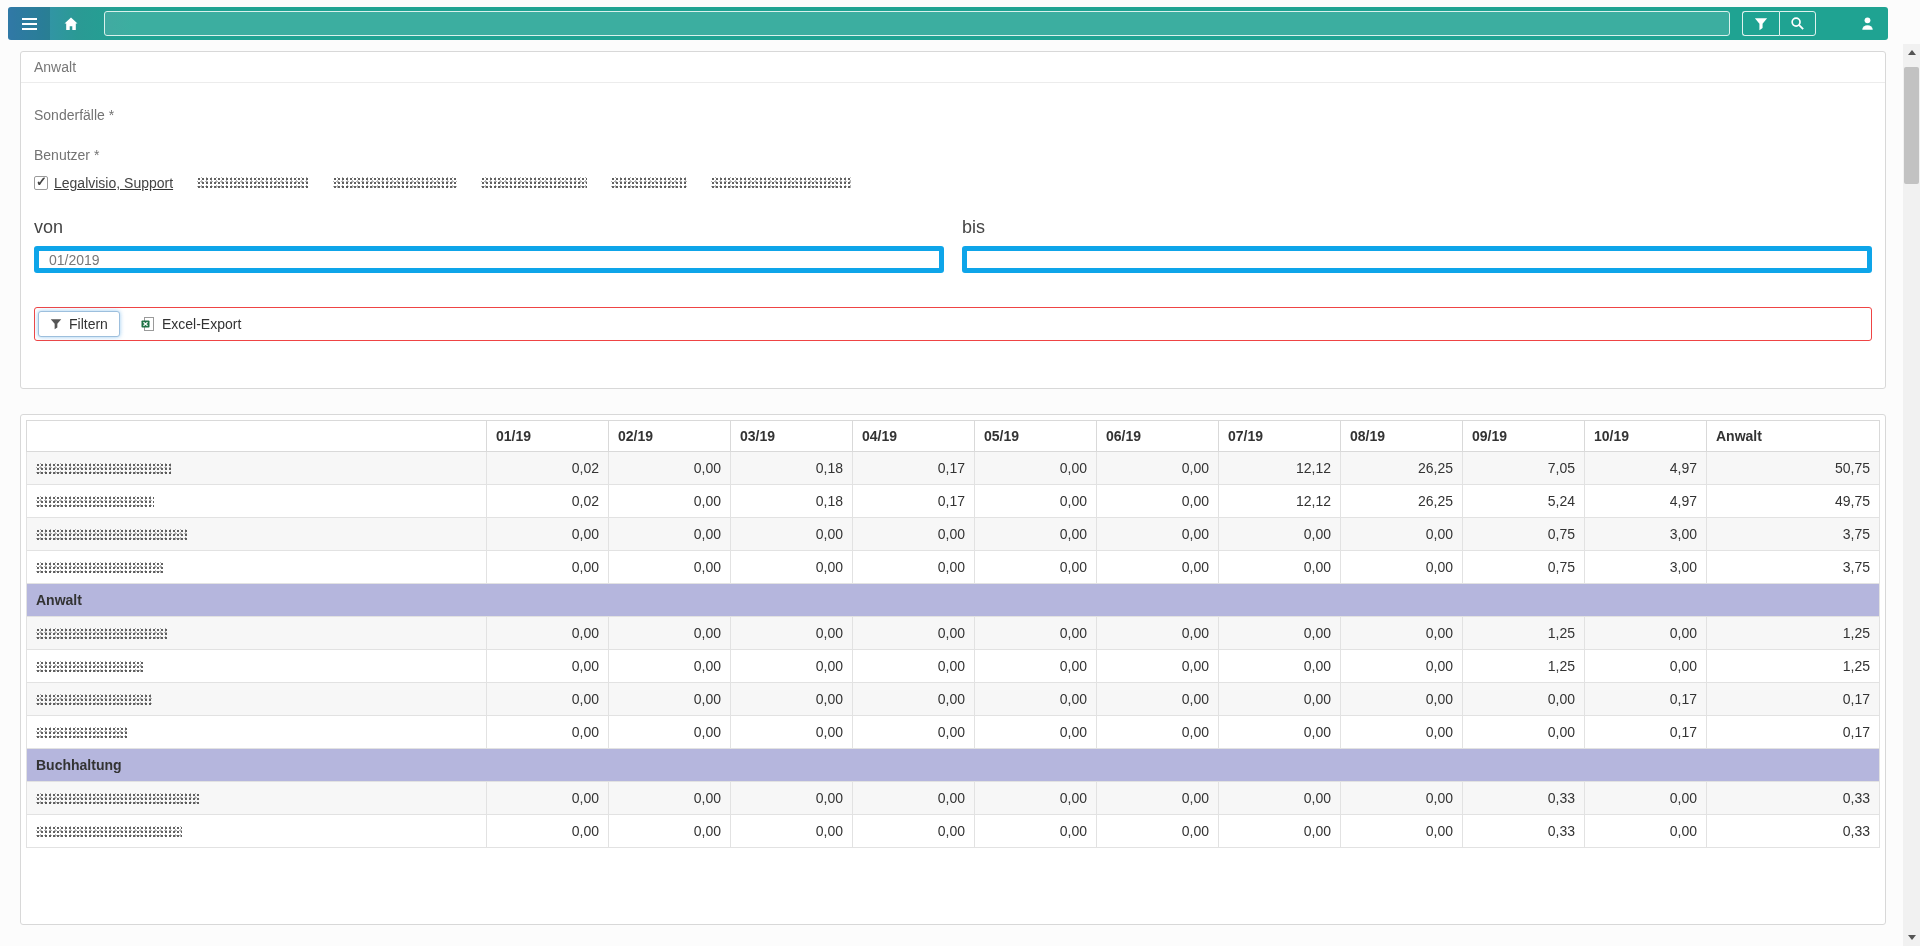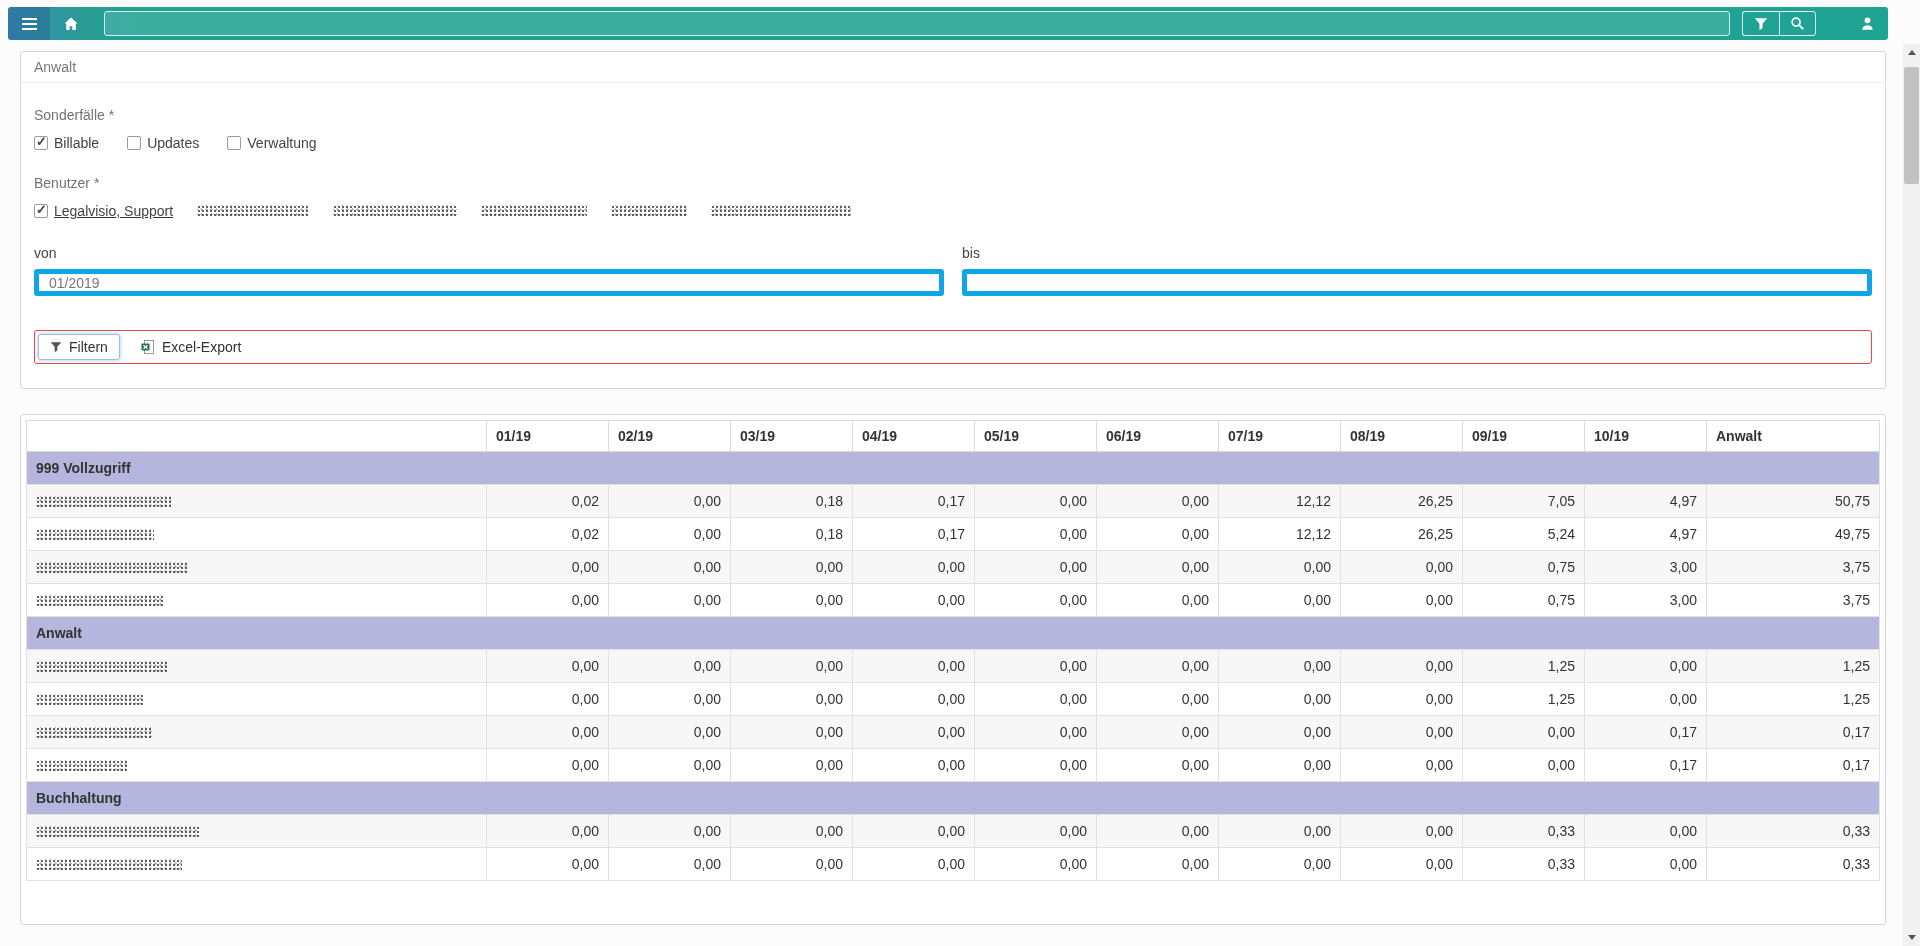--- a/index.html
+++ b/index.html
@@ -58,21 +58,21 @@
     background-image:
       radial-gradient(rgba(70,70,70,0.85) 1px, transparent 1.3px),
       radial-gradient(rgba(130,130,130,0.6) 1px, transparent 1.3px);
     background-size: 4px 4px, 5px 5px;
     background-position: 0 0, 2px 2px;
     filter: blur(0.6px);
   }
 
   .range-row { display: flex; gap: 18px; margin-top: 26px; }
   .range-col { flex: 1; }
-  .range-col label { display: block; font-size: 14px; color: #444; margin-bottom: 8px; }
+  .range-col label { display: block; font-size: 18px; color: #444; margin-bottom: 8px; }
   .range-col input {
     width: 100%; height: 27px; border: 5px solid #0ea5e9; border-radius: 3px;
     padding: 0 10px; font-size: 14px; color: #777; background: #fff; outline: none;
   }
 
   .btn-bar { margin-top: 34px; border: 1px solid #ef4444; border-radius: 3px; padding: 3px; display: flex; align-items: center; gap: 10px; height: 34px; }
   .btn { display: inline-flex; align-items: center; gap: 7px; font-size: 14px; color: #333; background: #fff; border: none; padding: 0 11px; height: 26px; cursor: pointer; border-radius: 3px; }
   .btn.filtern { border: 1px solid #9dbfdd; box-shadow: 0 0 4px rgba(102,175,233,0.65); }
 
   
@@ -126,34 +126,20 @@
       <path d="M2.4 14.6 a5.6 4.8 0 0 1 11.2 0 z" fill="#fff"></path>
     </svg>
   </button>
 </div>
 
 <div class="panel filter-panel">
   <div class="panel-title">Anwalt</div>
   <div class="fp-body">
 
     <div class="field-label">Sonderfälle *</div>
-    <div class="checkbox-row" id="sonder-checkboxes">
-        <label class="checkbox">
-          <span class="cb checked"></span>
-          <span class="cb-label">Billable</span>
-        </label>
-        <label class="checkbox">
-          <span class="cb"></span>
-          <span class="cb-label">Updates</span>
-        </label>
-        <label class="checkbox">
-          <span class="cb"></span>
-          <span class="cb-label">Verwaltung</span>
-        </label>
-      </div>
 
     <div class="field-label">Benutzer *</div>
     <div class="checkbox-row benutzer" id="benutzer-row">
         <label class="checkbox">
           <span class="cb checked"></span>
           <span class="cb-label">Legalvisio, Support</span>
         </label>
         <span class="redacted" style="width: 112px;"></span>
         <span class="redacted" style="width: 124px;"></span>
         <span class="redacted" style="width: 106px;"></span>
@@ -209,23 +195,20 @@
           <th>05/19</th>
           <th>06/19</th>
           <th>07/19</th>
           <th>08/19</th>
           <th>09/19</th>
           <th>10/19</th>
           <th>Anwalt</th>
         </tr>
       </thead>
       <tbody>
-        <tr class="group">
-          <td colspan="12">999 Vollzugriff</td>
-        </tr>
         <tr class="stripe">
           <td><span class="redacted" style="width: 135px;"></span></td>
           <td class="num">0,02</td>
           <td class="num">0,00</td>
           <td class="num">0,18</td>
           <td class="num">0,17</td>
           <td class="num">0,00</td>
           <td class="num">0,00</td>
           <td class="num">12,12</td>
           <td class="num">26,25</td>

